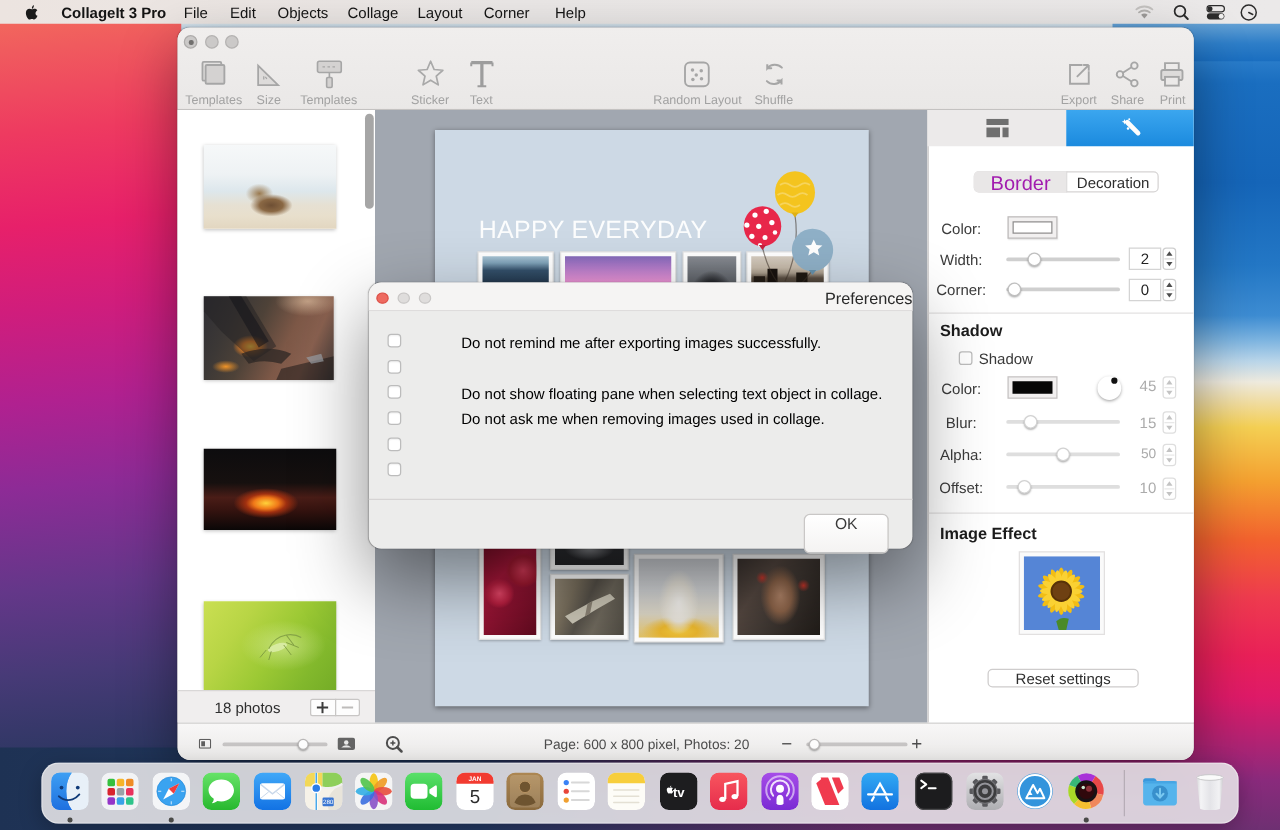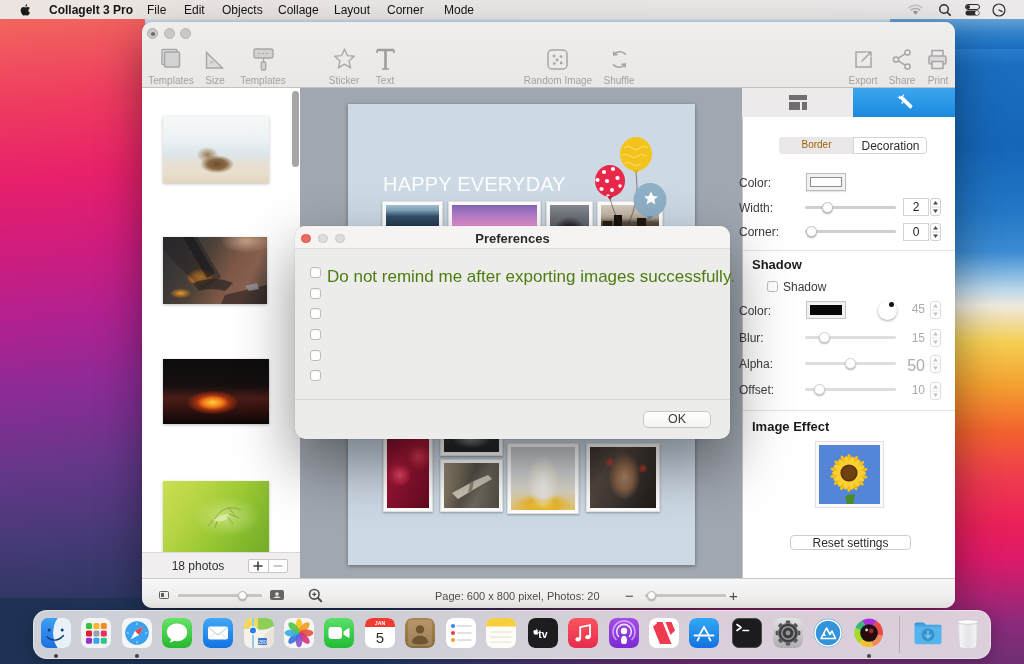--- a/index.html
+++ b/index.html
@@ -33,35 +33,35 @@
 #side-bottom { left:142px; top:552px; width:158px; height:26px; background:#f0eeee; border-top:1px solid #d9d7d7; font-size:12px; color:#333; }
 
 #canvas { left:300px; top:88px; width:442px; height:490px; background:#a1a7b0; }
 #page { left:348px; top:104px; width:347px; height:461px; background:#cdd9e5; box-shadow:0 1px 4px rgba(0,0,0,0.4); }
 .ph { position:absolute; background:#fff; padding:3px; border:1px solid rgba(0,0,0,0.10); box-shadow:0 1px 2px rgba(0,0,0,0.3); }
 .ph > div { width:100%; height:100%; }
 
 #rpanel { left:742px; top:88px; width:213px; height:490px; background:#ffffff; border-left:1px solid #c6c4c3; }
 #tab-left { left:742px; top:88px; width:111px; height:29px; background:#eceaea; }
 #tab-right { left:853px; top:88px; width:102px; height:29px; background:linear-gradient(180deg,#3ba6ef 0%,#1b8ade 100%); }
-.plabel { position:absolute; font-size:12px; color:#3c3c3c; text-align:left; width:60px; }
+.plabel { position:absolute; font-size:12px; color:#3c3c3c; text-align:center; width:60px; }
 .track { position:absolute; height:3px; background:#cfcfcf; border-radius:1.5px; }
 .thumbc { position:absolute; width:11px; height:11px; background:#fff; border:1px solid #bfbfbf; border-radius:50%; box-shadow:0 1px 1.5px rgba(0,0,0,0.3); }
 .valbox { position:absolute; width:26px; height:18px; background:#fff; border:1px solid #d4d4d4; font-size:12px; text-align:center; line-height:17px; color:#222; }
 .stepper { position:absolute; width:11px; height:18px; background:#fff; border:1px solid #cfcfcf; border-radius:3px; }
 .sep { position:absolute; height:1px; background:#e4e2e2; }
 .bold13 { position:absolute; font-size:13px; font-weight:bold; color:#1c1c1c; }
 
 #statusbar { left:142px; top:578px; width:813px; height:30px; border-radius:0 0 10px 10px;
   background:linear-gradient(180deg,#f8f7f7 0%,#ebarea 100%); background:linear-gradient(180deg,#f8f7f7 0%,#eae9e8 100%); border-top:1px solid #cccaca; }
 
 #dialog { left:295px; top:226px; width:435px; height:213px; border-radius:10px; background:#ececeb; box-shadow:0 25px 60px rgba(0,0,0,0.45), 0 0 1px rgba(0,0,0,0.35); z-index:40; }
 #dialog-title { left:295px; top:226px; width:435px; height:23px; border-radius:10px 10px 0 0; background:#f5f4f3; border-bottom:1px solid #dedcdc; z-index:41; }
 .dtl { position:absolute; width:9.5px; height:9.5px; border-radius:50%; top:233.5px; z-index:42; }
-.cbrow { position:absolute; z-index:42; font-size:17px; color:#4d7c0f; }
+.cbrow { position:absolute; z-index:42; font-size:12px; color:#000000;margin-left:42px; }
 .cb { position:absolute; width:11px; height:11px; background:#fff; border:1px solid #bcbcbc; border-radius:3px; box-shadow:inset 0 1px 1px rgba(0,0,0,0.05); z-index:42; }
 
 #dock { left:33px; top:610px; width:958px; height:49px; border-radius:14px; background:rgba(233,232,234,0.87); border:0.5px solid rgba(255,255,255,0.4); box-shadow:0 5px 18px rgba(0,0,0,0.25); z-index:50; }
 .dicon { position:absolute; top:618px; width:30px; height:30px; border-radius:7px; z-index:51; }
 .ddot { position:absolute; top:654px; width:3.5px; height:3.5px; border-radius:50%; background:#4a4a48; z-index:51; }
 </style>
 </head>
 <body>
 <div id="screen">
   <div id="desk-base" class="abs"></div>
@@ -74,21 +74,21 @@
       <path d="M5.6 3.2 C5.2 1.9 5.9 0.7 7.0 0 C7.3 1.1 6.8 2.5 5.6 3.2 Z" fill="#1a1a1a"></path>
       <path d="M8.4 6.7 C8.4 5.3 9.3 4.5 9.9 4.1 C9.2 3.1 8.2 2.9 7.7 2.9 C6.8 2.9 6.2 3.4 5.6 3.4 C5.0 3.4 4.3 2.9 3.5 2.9 C2.2 2.9 0.7 4.0 0.7 6.3 C0.7 8.8 2.5 11.6 3.6 11.6 C4.2 11.6 4.6 11.2 5.5 11.2 C6.4 11.2 6.7 11.6 7.4 11.6 C8.4 11.6 9.6 9.7 10.0 8.6 C9.0 8.2 8.4 7.6 8.4 6.7 Z" fill="#1a1a1a"></path>
     </svg>
     <span class="mi" style="left:49px;font-weight:bold">CollageIt 3 Pro</span>
     <span class="mi" style="left:147px">File</span>
     <span class="mi" style="left:184px">Edit</span>
     <span class="mi" style="left:222px">Objects</span>
     <span class="mi" style="left:278px">Collage</span>
     <span class="mi" style="left:334px">Layout</span>
     <span class="mi" style="left:387px">Corner</span>
-    <span class="mi" style="left:444px">Mode</span>
+    <span class="mi" style="left:444px">Help</span>
     <svg class="abs" style="left:907px;top:4px" width="17" height="12" viewBox="0 0 17 12">
       <path d="M8.5 10.8 L5.9 7.7 C7.3 6.5 9.7 6.5 11.1 7.7 Z" fill="#9d9b99"></path>
       <path d="M4.2 5.9 C6.5 3.9 10.5 3.9 12.8 5.9" stroke="#b3b1af" stroke-width="1.5" fill="none" stroke-linecap="round"></path>
       <path d="M2.1 3.5 C5.6 0.4 11.4 0.4 14.9 3.5" stroke="#c3c1bf" stroke-width="1.5" fill="none" stroke-linecap="round"></path>
     </svg>
     <svg class="abs" style="left:938px;top:3px" width="14" height="14" viewBox="0 0 14 14">
       <circle cx="6" cy="6" r="4.3" fill="none" stroke="#2c2c2c" stroke-width="1.4"></circle>
       <line x1="9.2" y1="9.2" x2="12.2" y2="12.2" stroke="#2c2c2c" stroke-width="1.6" stroke-linecap="round"></line>
     </svg>
     <svg class="abs" style="left:965px;top:3.5px" width="15" height="12" viewBox="0 0 15 12">
@@ -138,21 +138,21 @@
   </svg>
   <div class="tblabel" style="left:370px;width:30px">Text</div>
   <svg class="abs" style="left:546px;top:48px" width="23" height="23" viewBox="0 0 23 23">
     <rect x="2" y="2" width="19" height="19" rx="4" fill="none" stroke="#a6a6a6" stroke-width="1.5"></rect>
     <circle cx="8" cy="8" r="1.4" fill="#a6a6a6"></circle>
       <circle cx="15" cy="8.6" r="1.4" fill="#a6a6a6"></circle>
     <circle cx="11" cy="12" r="1.4" fill="#a6a6a6"></circle>
       <circle cx="8.3" cy="15.6" r="1.4" fill="#a6a6a6"></circle>
     <circle cx="15.2" cy="15" r="1.4" fill="#a6a6a6"></circle>
   </svg>
-  <div class="tblabel" style="left:516px;width:84px">Random Image</div>
+  <div class="tblabel" style="left:516px;width:84px">Random Layout</div>
   <svg class="abs" style="left:608px;top:48px" width="23" height="23" viewBox="0 0 23 23">
     <path d="M17.5 6.1 A8 8 0 0 0 5.8 6.6 L5.8 3.4 L5.8 6.6 L9 6.6" stroke="#a6a6a6" stroke-width="1.6" fill="none" stroke-linecap="round"></path>
     <path d="M5.5 16.9 A8 8 0 0 0 17.2 16.4 L17.2 19.6 L17.2 16.4 L14 16.4" stroke="#a6a6a6" stroke-width="1.6" fill="none" stroke-linecap="round"></path>
   </svg>
   <div class="tblabel" style="left:596px;width:46px">Shuffle</div>
   <svg class="abs" style="left:852px;top:48px" width="23" height="23" viewBox="0 0 23 23" fill="none" stroke="#a6a6a6" stroke-width="1.5">
     <path d="M14 4 L4 4 L4 19 L19 19 L19 9"></path>
     <path d="M9.5 13.5 L19 4 M19 4 L14.5 4 M19 4 L19 8.5"></path>
   </svg>
   <div class="tblabel" style="left:843px;width:40px">Export</div>
@@ -290,21 +290,21 @@
   </svg>
   <svg class="abs" style="left:895px;top:93px" width="22" height="20" viewBox="0 0 22 20">
     <rect x="9.1" y="1.2" width="3.8" height="16" rx="1.9" fill="#fdfdfd" transform="rotate(-45 11 9)"></rect>
     <path d="M4.6 2.2 L5.2 3.8 L6.8 4.4 L5.2 5.0 L4.6 6.6 L4.0 5.0 L2.4 4.4 L4.0 3.8 Z" fill="#fff"></path>
     <circle cx="7.4" cy="9.8" r="1.0" fill="#fff"></circle>
       <circle cx="8.4" cy="2.4" r="0.8" fill="#fff"></circle>
   </svg>
 
   <div class="abs" style="left:779px;top:137px;width:148px;height:17px;border:1px solid #d6d4d4;border-radius:4px;background:#fff"></div>
   <div class="abs" style="left:779px;top:137px;width:75px;height:17px;border-right:1px solid #d6d4d4;border-radius:4px 0 0 4px;background:#e9e7e7"></div>
-  <div class="abs" style="left:779px;top:139px;width:75px;text-align:center;font-size:10px;color:#a16207">Border</div>
+  <div class="abs" style="left:779px;top:139px;width:75px;text-align:center;font-size:16px;color:#a21caf">Border</div>
   <div class="abs" style="left:854px;top:139px;width:73px;text-align:center;font-size:12px;color:#2e2e2e">Decoration</div>
 
   <div class="plabel" style="left:739px;top:176px">Color:</div>
   <div class="abs" style="left:806px;top:172.5px;width:40px;height:18px;background:#f2f0f0;border:1px solid #bdbbbb;box-shadow:0 1px 1px rgba(0,0,0,0.1)"></div>
   <div class="abs" style="left:810px;top:176.5px;width:32px;height:10px;background:#fff;border:1px solid #8e8c8c"></div>
 
   <div class="plabel" style="left:739px;top:201px">Width:</div>
   <div class="track" style="left:805px;top:205.5px;width:91px"></div>
   <div class="thumbc" style="left:821.5px;top:201.5px"></div>
   <div class="valbox" style="left:903px;top:198px">2</div>
@@ -355,21 +355,21 @@
     <svg width="9" height="16" viewBox="0 0 9 16">
         <path d="M4.5 2 L7 5.5 L2 5.5 Z" fill="#c3c3c3"></path>
         <path d="M4.5 14 L2 10.5 L7 10.5 Z" fill="#c3c3c3"></path>
         <line x1="0.5" y1="8" x2="8.5" y2="8" stroke="#e8e8e8"></line>
       </svg>
   </div>
 
   <div class="plabel" style="left:739px;top:357px">Alpha:</div>
   <div class="track" style="left:805px;top:361.5px;width:91px;background:#dedede"></div>
   <div class="thumbc" style="left:845px;top:357.5px;border-color:#d2d2d2"></div>
-  <div class="abs" style="left:903px;top:357px;width:22px;text-align:right;font-size:16px;color:#ababab">50</div>
+  <div class="abs" style="left:903px;top:357px;width:22px;text-align:right;font-size:11px;color:#ababab">50</div>
   <div class="stepper" style="left:930px;top:355px;border-color:#dedede">
     <svg width="9" height="16" viewBox="0 0 9 16">
         <path d="M4.5 2 L7 5.5 L2 5.5 Z" fill="#c3c3c3"></path>
         <path d="M4.5 14 L2 10.5 L7 10.5 Z" fill="#c3c3c3"></path>
         <line x1="0.5" y1="8" x2="8.5" y2="8" stroke="#e8e8e8"></line>
       </svg>
   </div>
 
   <div class="plabel" style="left:739px;top:383px">Offset:</div>
   <div class="track" style="left:805px;top:388px;width:91px;background:#dedede"></div>
@@ -435,30 +435,32 @@
   <div class="abs" style="left:625px;top:587px;font-size:15px;color:#4c4c4c;z-index:6">−</div>
   <div class="track" style="left:645px;top:594px;width:81px;z-index:6;background:#c6c4c4"></div>
   <div class="abs" style="left:647px;top:590.5px;width:9px;height:9px;border-radius:50%;background:#fdfdfd;border:1px solid #b8b6b6;box-shadow:0 1px 1.5px rgba(0,0,0,0.3);z-index:6"></div>
   <div class="abs" style="left:729px;top:587px;font-size:15px;color:#4c4c4c;z-index:6">+</div>
 
   <div id="dialog" class="abs"></div>
   <div id="dialog-title" class="abs"></div>
   <div class="dtl" style="left:301px;background:#ee6a60;border:0.5px solid #dd5148"></div>
   <div class="dtl" style="left:318px;background:#dfdddc;border:0.5px solid #c9c7c6"></div>
   <div class="dtl" style="left:335px;background:#dfdddc;border:0.5px solid #c9c7c6"></div>
-  <div class="abs" style="left:295px;top:231px;width:435px;text-align:center;font-size:13px;font-weight:bold;color:#2a2a2a;z-index:42">Preferences</div>
+  <div class="abs" style="left:295px;top:231px;width:435px;text-align:right;font-size:13px;font-weight:normal;color:#2a2a2a;z-index:42">Preferences</div>
   <div class="cb" style="left:310px;top:267px"></div>
   <div class="cbrow" style="left:327px;top:266.5px">Do not remind me after exporting images successfully.</div>
   <div class="cb" style="left:310px;top:287.5px"></div>
   <div class="cb" style="left:310px;top:308px"></div>
+  <div class="cbrow" style="left:327px;top:307.5px">Do not show floating pane when selecting text object in collage.</div>
   <div class="cb" style="left:310px;top:328.5px"></div>
+  <div class="cbrow" style="left:327px;top:328px">Do not ask me when removing images used in collage.</div>
   <div class="cb" style="left:310px;top:349.5px"></div>
   <div class="cb" style="left:310px;top:370px"></div>
   <div class="abs" style="left:295px;top:399px;width:435px;height:1px;background:#d6d4d4;z-index:42"></div>
-  <div class="abs" style="left:643px;top:411px;width:68px;height:17px;background:linear-gradient(180deg,#ffffff,#f4f3f2);border:1px solid #c9c7c6;border-radius:5px;font-size:12.5px;color:#3a3a3a;text-align:center;line-height:15px;z-index:42">OK</div>
+  <div class="abs" style="left:643px;top:411px;width:68px;height:32px;background:linear-gradient(180deg,#ffffff,#f4f3f2);border:1px solid #c9c7c6;border-radius:5px;font-size:12.5px;color:#3a3a3a;text-align:center;line-height:15px;z-index:42">OK</div>
 
   <div id="dock" class="abs"></div>
 
   <svg class="dicon" style="left:41px" viewBox="0 0 30 30">
     <defs>
         <linearGradient id="fnd" x1="0" y1="0" x2="0" y2="1">
           <stop offset="0" stop-color="#3e9ff3"></stop>
           <stop offset="1" stop-color="#1e70e0"></stop>
         </linearGradient>
       </defs>

